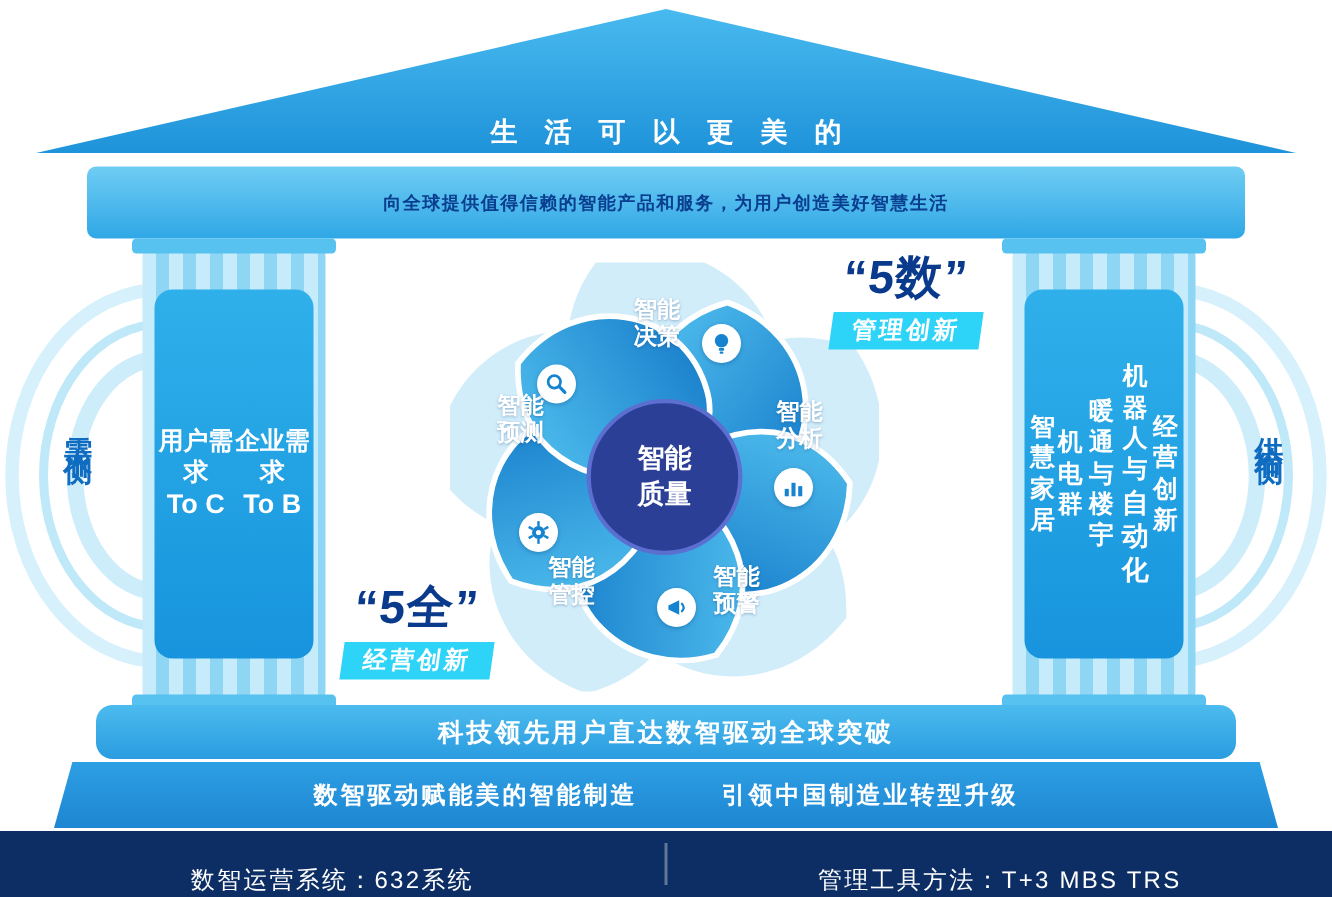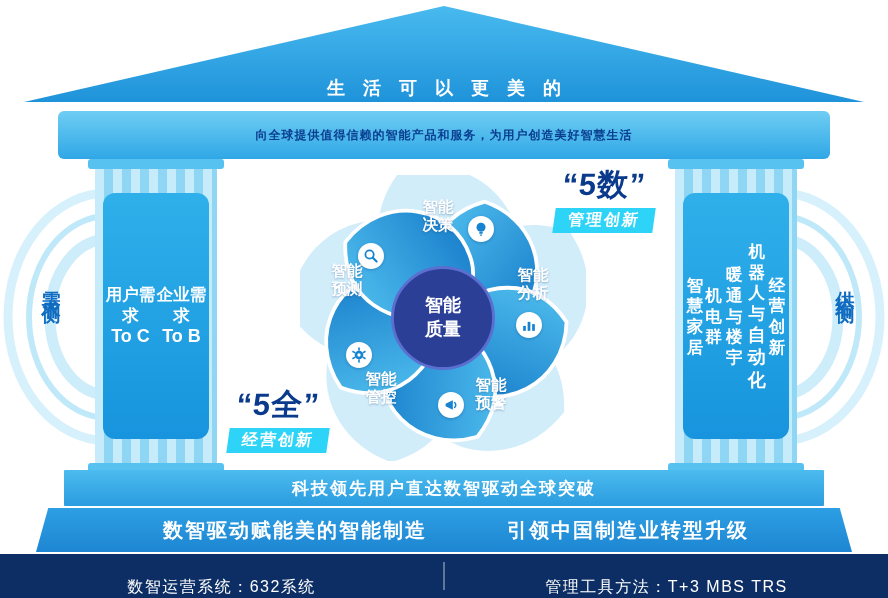--- a/index.html
+++ b/index.html
@@ -47,31 +47,31 @@
   .icon-badge { width:26px; height:26px; border-radius:50%; background:#ffffff;
     display:flex; align-items:center; justify-content:center; box-shadow:0 1px 3px rgba(10,70,130,.35); }
 
   
   .innov-badge { width:112px; text-align:center; }
   .innov-title { color:#0a3a8c; font-size:31px; font-weight:800; transform:skewX(-5deg); letter-spacing:1px; }
   .innov-chip { display:inline-block; margin-top:2px; background:#2ed4f8; color:#ffffff;
     font-size:16px; font-weight:bold; padding:2px 14px; transform:skewX(-8deg); letter-spacing:2px; }
 
   
-  .stylobate { left:64px; top:470px; width:760px; height:36px; border-radius:1px;
+  .stylobate { left:64px; top:470px; width:760px; height:36px; border-radius:11px;
     background:linear-gradient(180deg,#4cbbee 0%,#2a9ce0 100%);
     display:flex; align-items:center; justify-content:center; }
   .styl-item { color:#fff; font-size:17px; font-weight:bold; letter-spacing:2px; }
 
   
   .platform { left:36px; top:508px; width:816px; height:44px;
     background:linear-gradient(180deg,#2d9fe4 0%,#1e86d2 100%);
     clip-path:polygon(1.5% 0, 98.5% 0, 100% 100%, 0 100%);
     display:flex; align-items:center; justify-content:center; gap:56px; }
-  .platform span { color:#fff; font-size:20px; font-weight:bold; letter-spacing:2px;margin-left:24px; }
+  .platform span { color:#fff; font-size:16px; font-weight:bold; letter-spacing:2px; }
 
   
   .footer { left:0; top:554px; width:888px; height:44px; background:#0c2e64; display:flex; align-items:stretch; }
   .footer-cell { flex:1; display:flex; align-items:flex-end; justify-content:center;
     color:#fff; font-size:16px; font-weight:normal; letter-spacing:1.5px; }
   .footer-divider { width:2px; margin:8px 0; background:rgba(255,255,255,.35); }
 </style>
 </head>
 <body>
 

